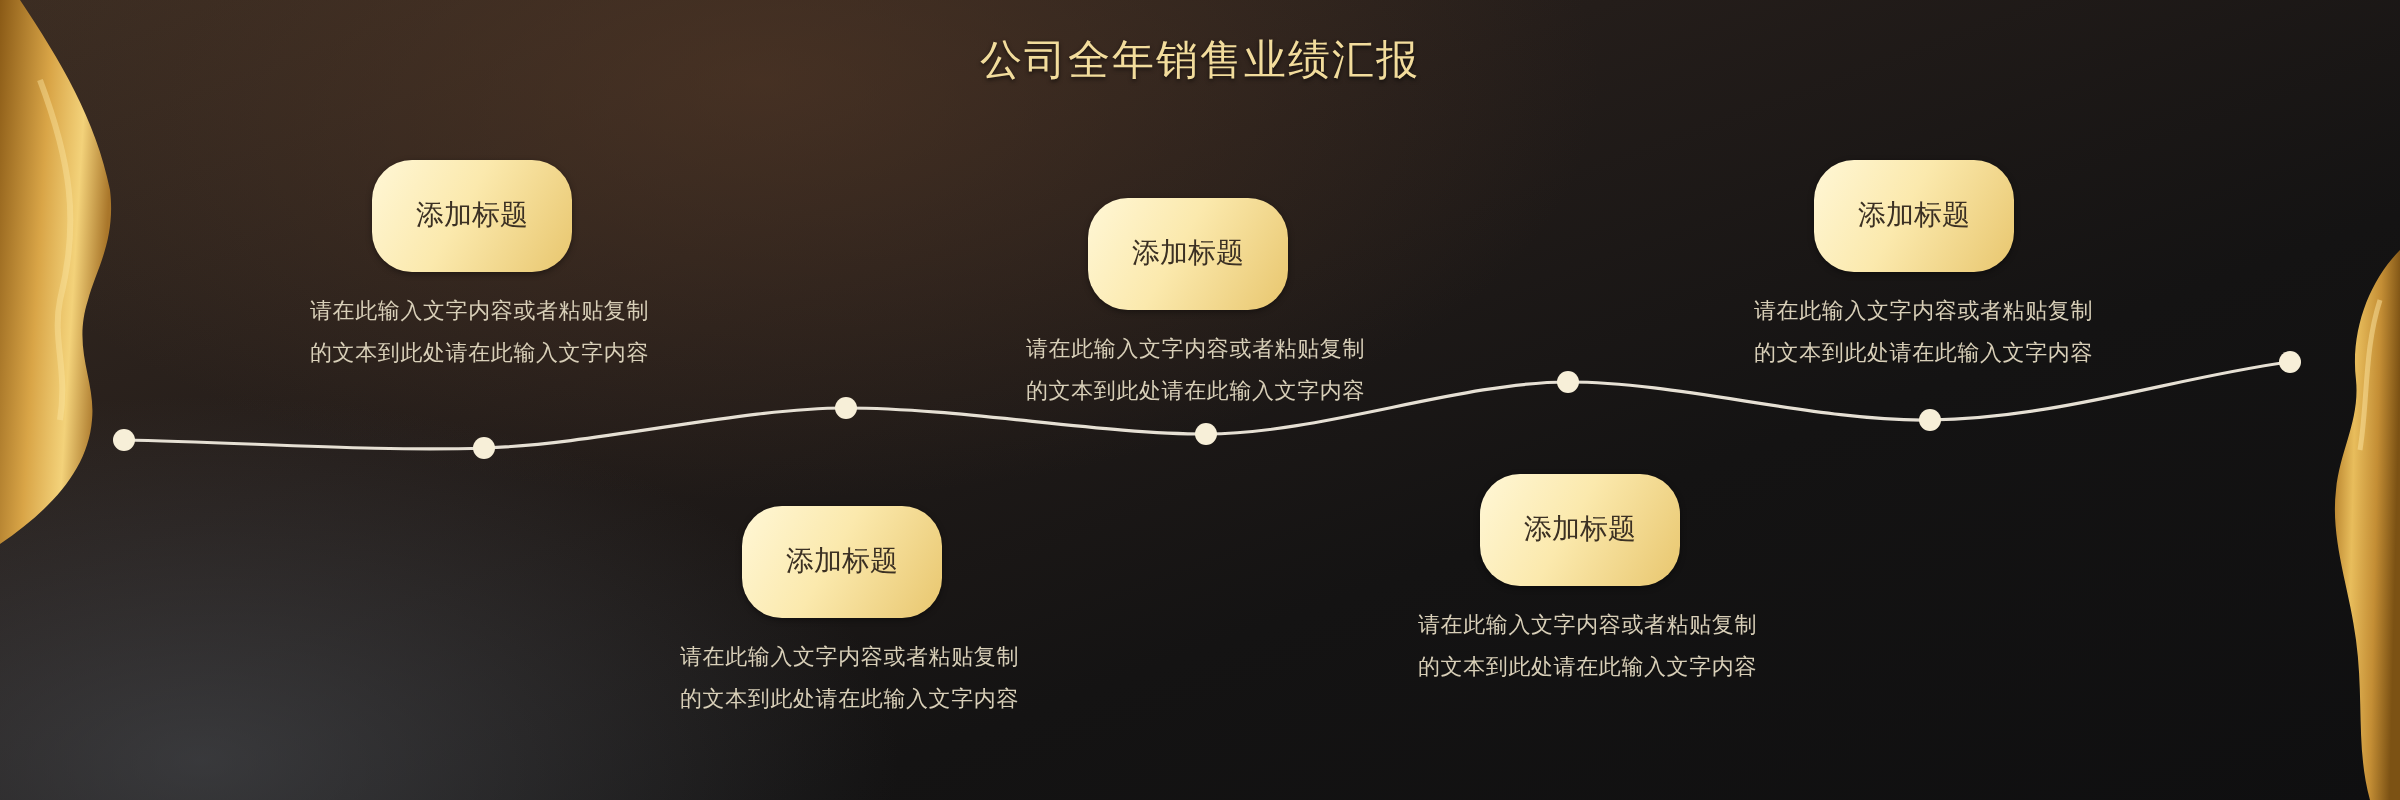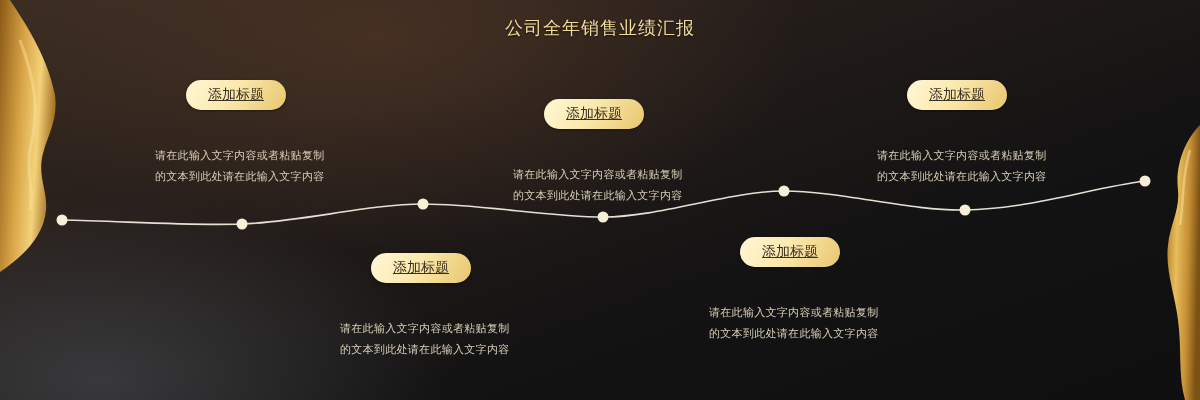--- a/index.html
+++ b/index.html
@@ -8,35 +8,34 @@
       font-family: "DejaVu Serif", "Liberation Serif", serif;
       background:
         radial-gradient(ellipse 600px 300px at 380px 40px, rgba(90,60,40,0.55), rgba(0,0,0,0) 70%),
         radial-gradient(ellipse 500px 260px at 100px 380px, rgba(80,84,90,0.55), rgba(0,0,0,0) 70%),
         linear-gradient(160deg, #3a2c22 0%, #241d1a 35%, #141313 65%, #0f0f10 100%);
     }
     .slide { position: absolute; inset: 0; }
     .title {
       position: absolute; top: 16px; left: 0; width: 1200px; text-align: center;
       font-family: "DejaVu Sans", "Liberation Sans", sans-serif;
-      font-size: 18px; letter-spacing: 1px; color: #f2dc9c;
+      font-size: 21px; letter-spacing: 1px; color: #f2dc9c;
       text-shadow: 0 1px 2px rgba(0,0,0,0.6);
     }
     .gold-left, .gold-right { position: absolute; }
     .gold-left { left: 0; top: 0; width: 70px; height: 290px; }
     .gold-right { right: 0; top: 120px; width: 60px; height: 280px; }
     svg.timeline { position: absolute; left: 0; top: 0; width: 1200px; height: 400px; }
     .pill {
-      position: absolute; height: 30px; width: 100px; border-radius: 20px;
+      position: absolute; height: 56px; width: 100px; border-radius: 20px;
       background: linear-gradient(120deg, #fff7d6 0%, #fbe9ad 45%, #e8c66e 100%);
       box-shadow: 0 1px 3px rgba(0,0,0,0.4);
       display: flex; align-items: center; justify-content: center;
       font-size: 14px; color: #3b3023; cursor: pointer;
       font-family: "DejaVu Serif", "Liberation Serif", serif;
-      text-decoration: underline;
     }
     .desc {
       position: absolute; width: 230px;
       font-size: 11px; line-height: 21px; color: #d8cfb8; letter-spacing: 0.3px;
       font-family: "DejaVu Serif", "Liberation Serif", serif;
       margin-top: 12px;
     }
   </style>
 </head>
 <body>

